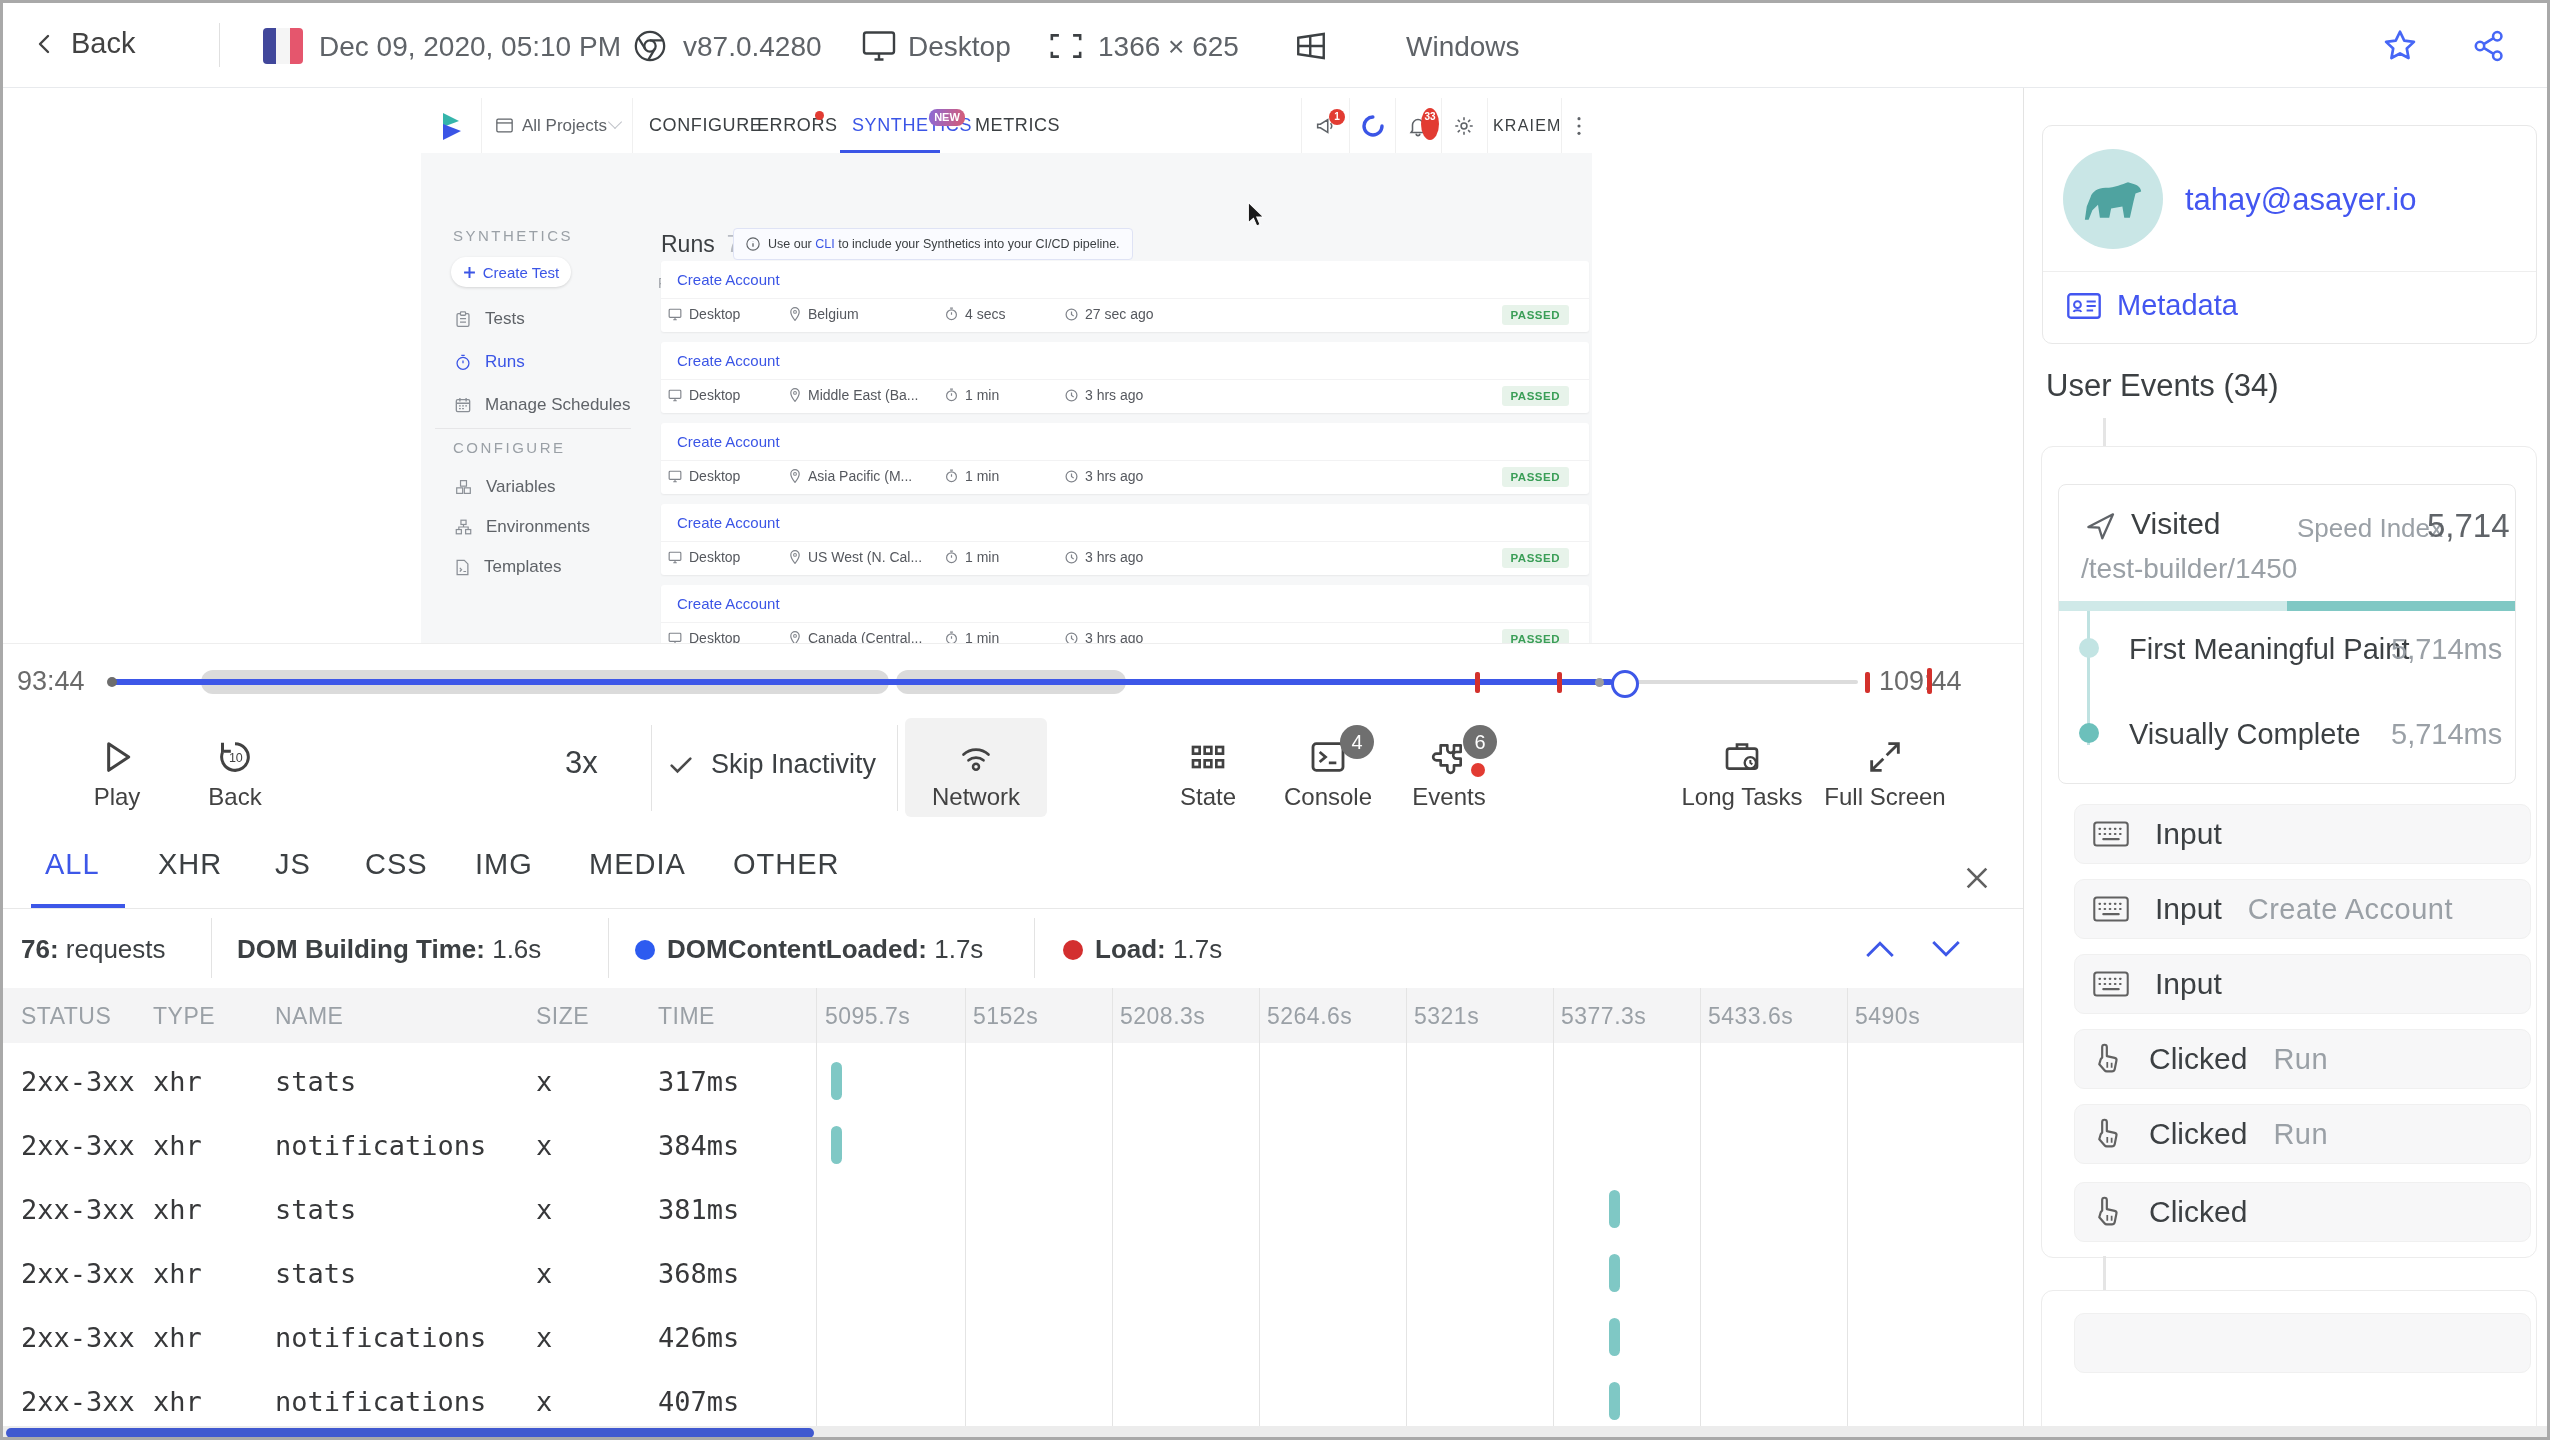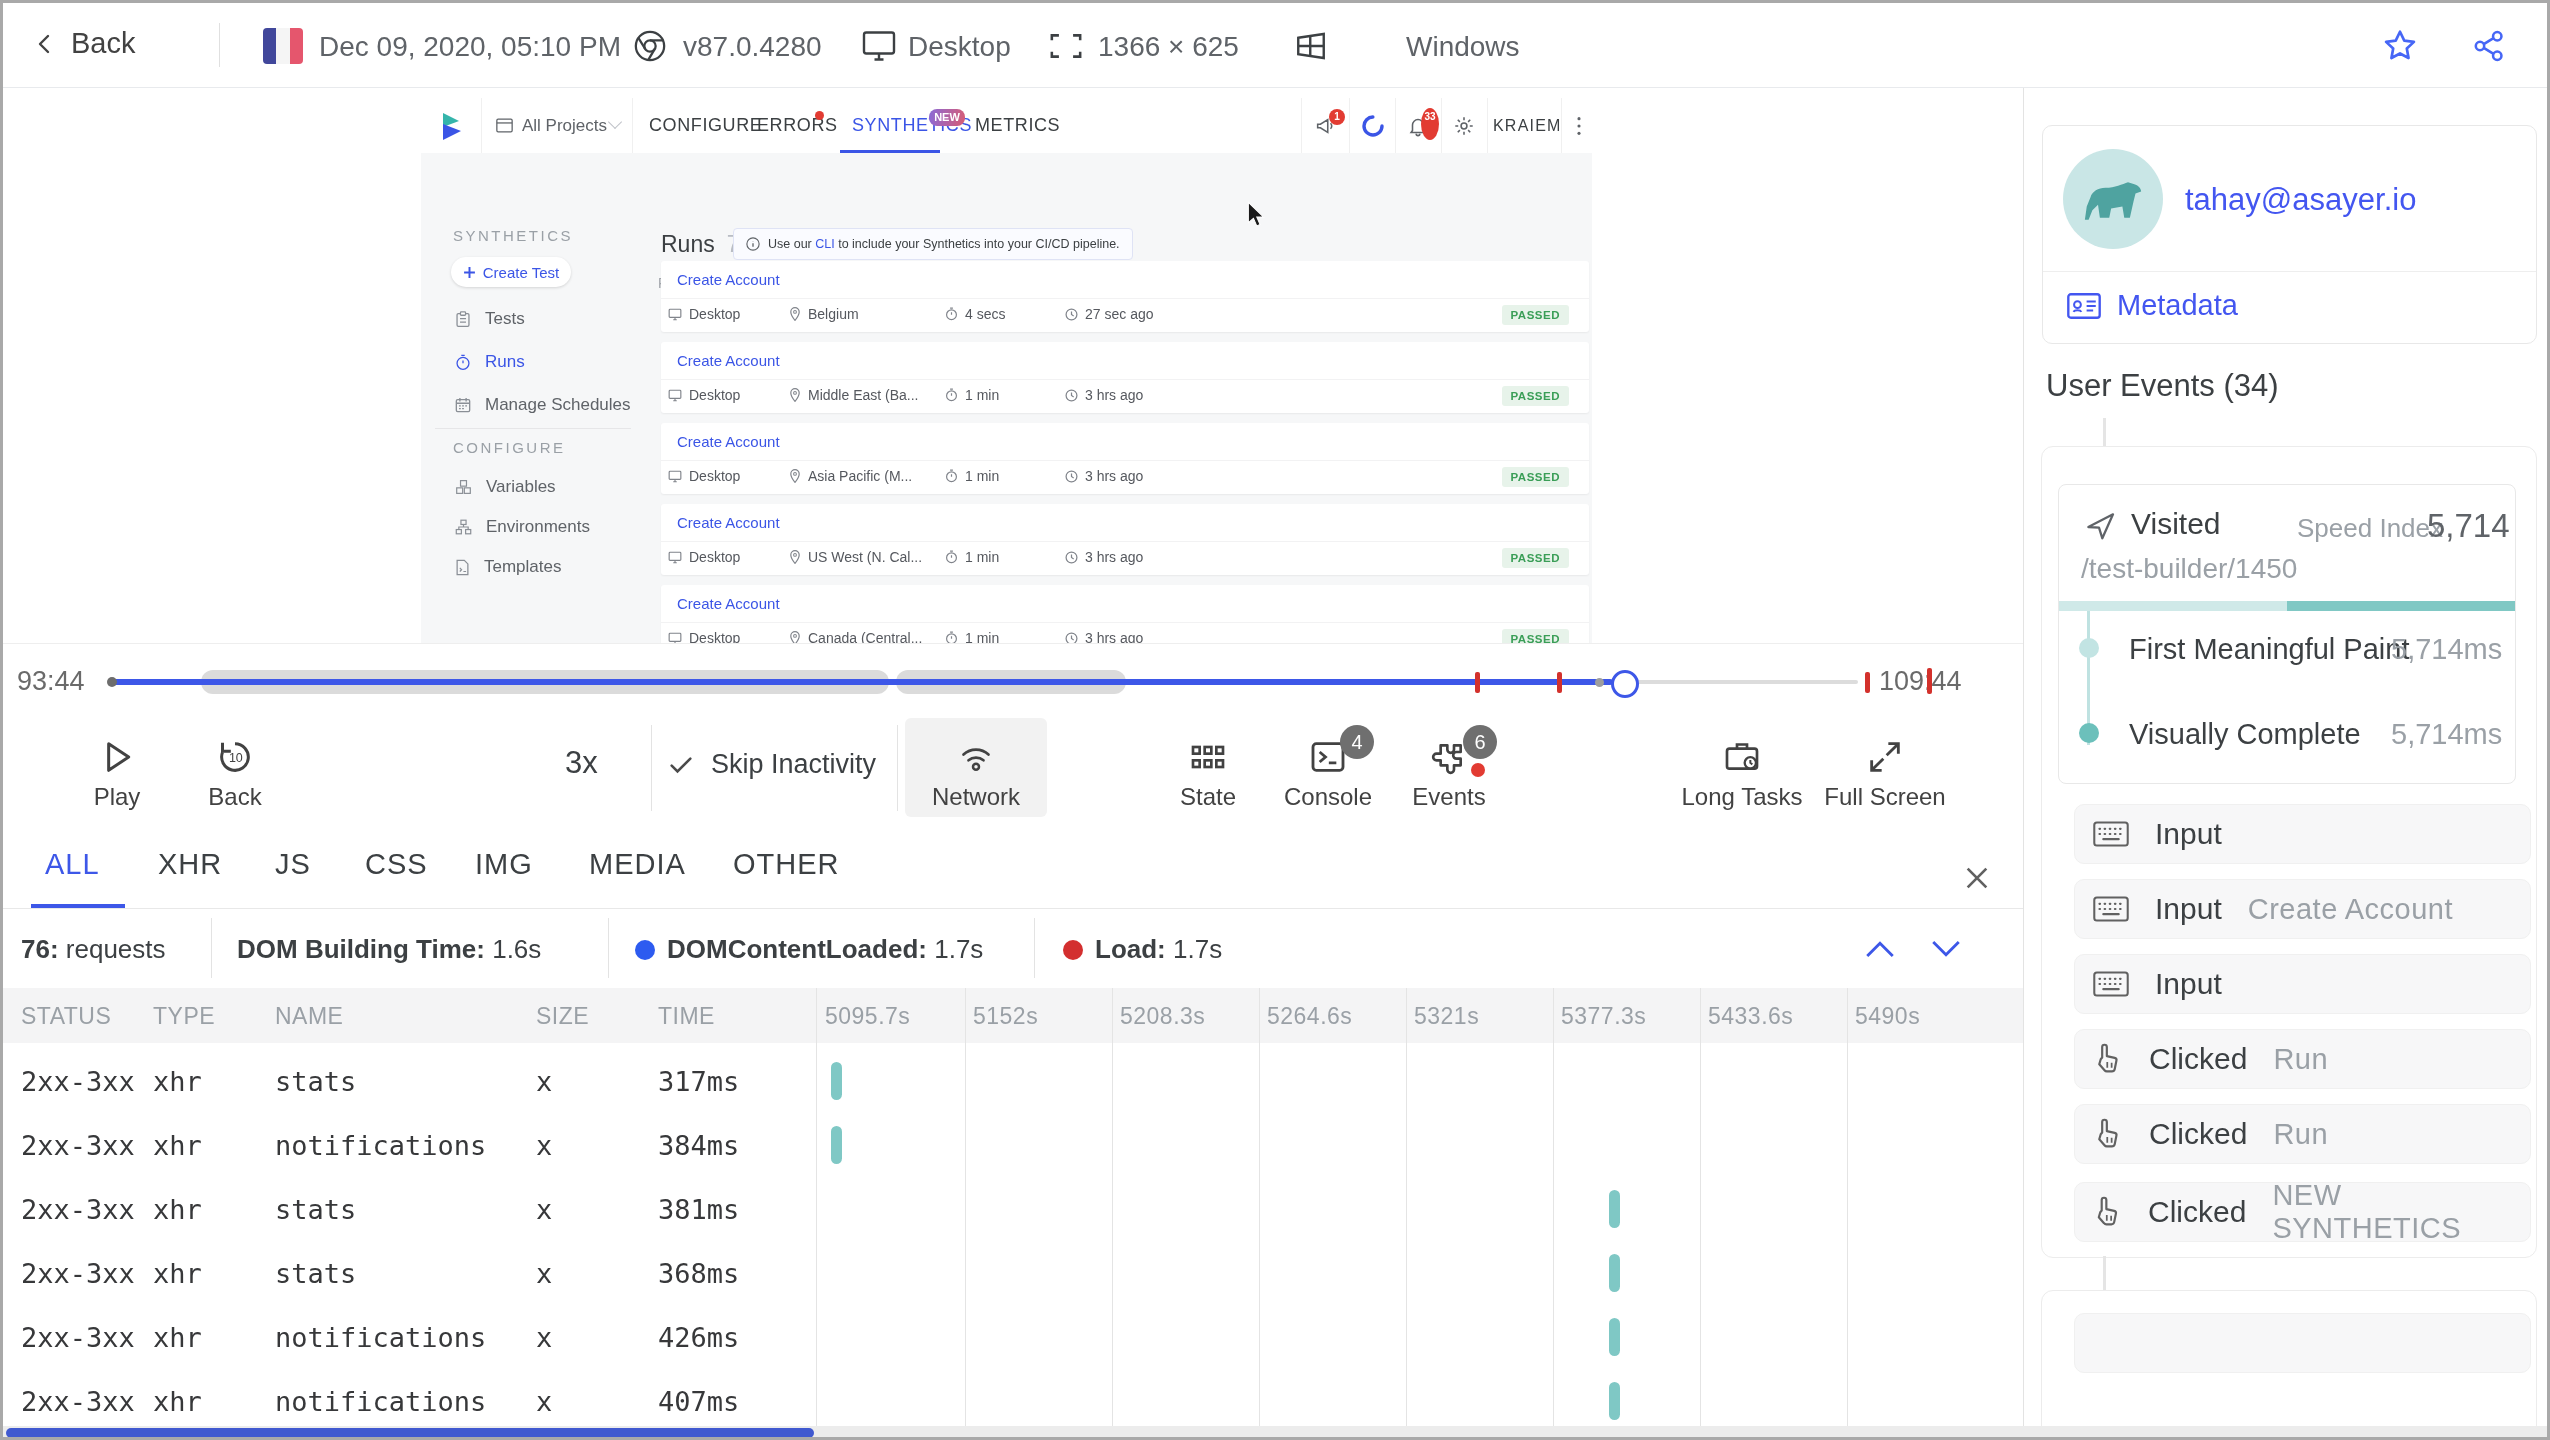--- a/index.html
+++ b/index.html
@@ -804,21 +804,20 @@
         </svg>
         <span class="el">Clicked</span>
           <span class="ed">Run</span>
       </div>
       <div class="evrow" style="top:735px">
         <svg width="30" height="32" viewBox="0 0 20 22">
           <path d="M6 10V2.8a1.6 1.6 0 013.2 0V9l5.4 1.2c.9.2 1.4 1 1.2 1.9L14.6 18c-.2.9-1 1.5-1.9 1.5H9.2c-.6 0-1.2-.3-1.6-.8L4 14.6l1-3.4z" fill="none" stroke="#616161" stroke-width="1.5" stroke-linejoin="round"></path>
           <path d="M9.5 13v4M12.5 13.5V17" stroke="#616161" stroke-width="1.2"></path>
         </svg>
         <span class="el">Clicked</span>
-          <span class="ed">NEW SYNTHETICS</span>
       </div>
     </div>
 
     <div class="conn" style="top:1168px;height:34px"></div>
 
     <div class="egroup" style="top:1202px;height:200px">
       <div class="evrow" style="top:22px"></div>
     </div>
   </div>
 

